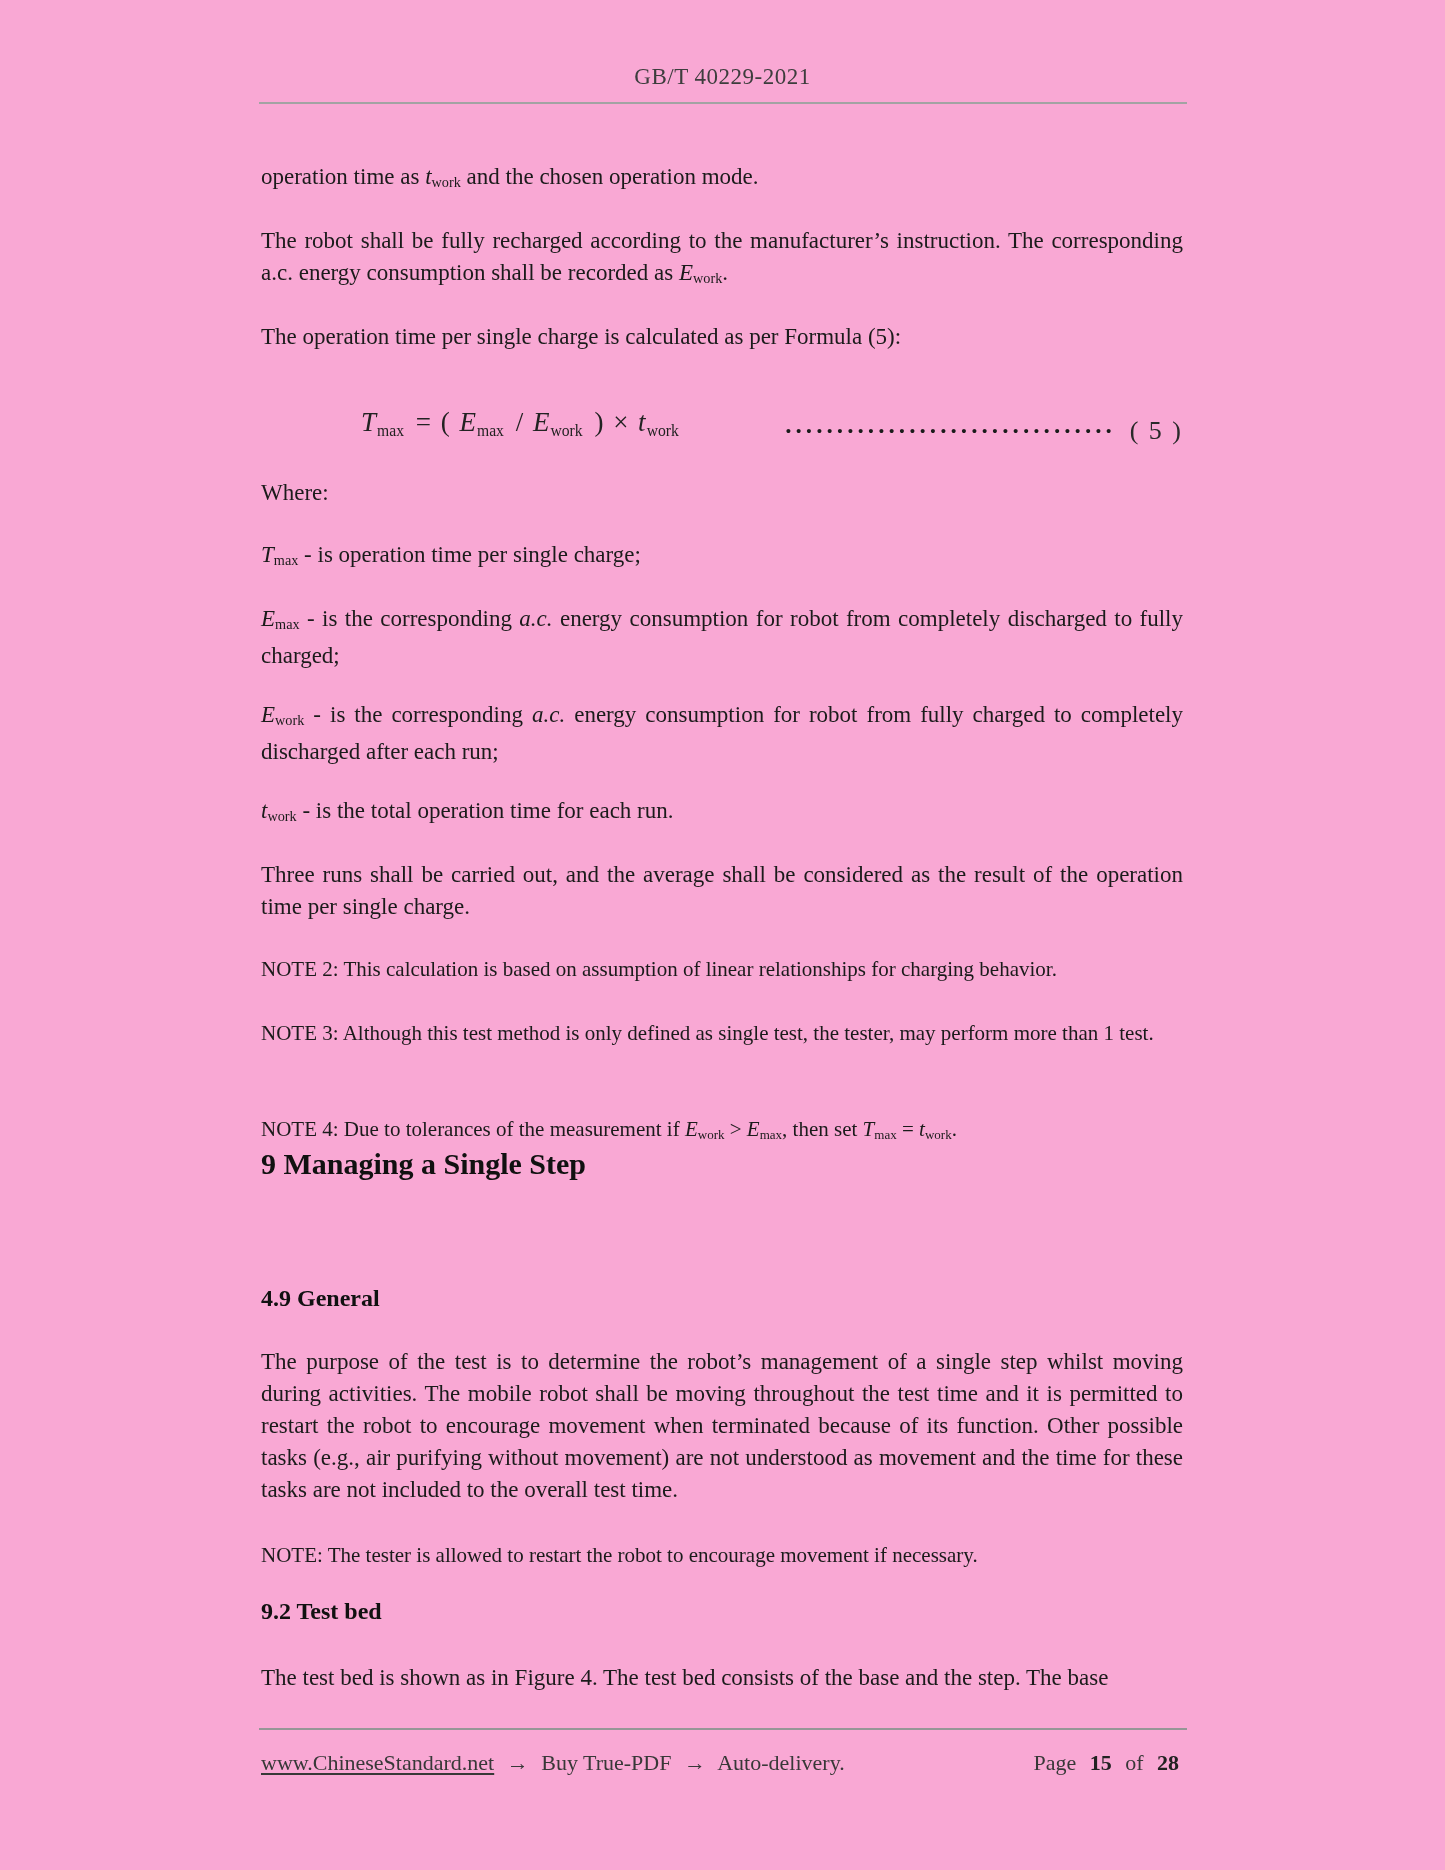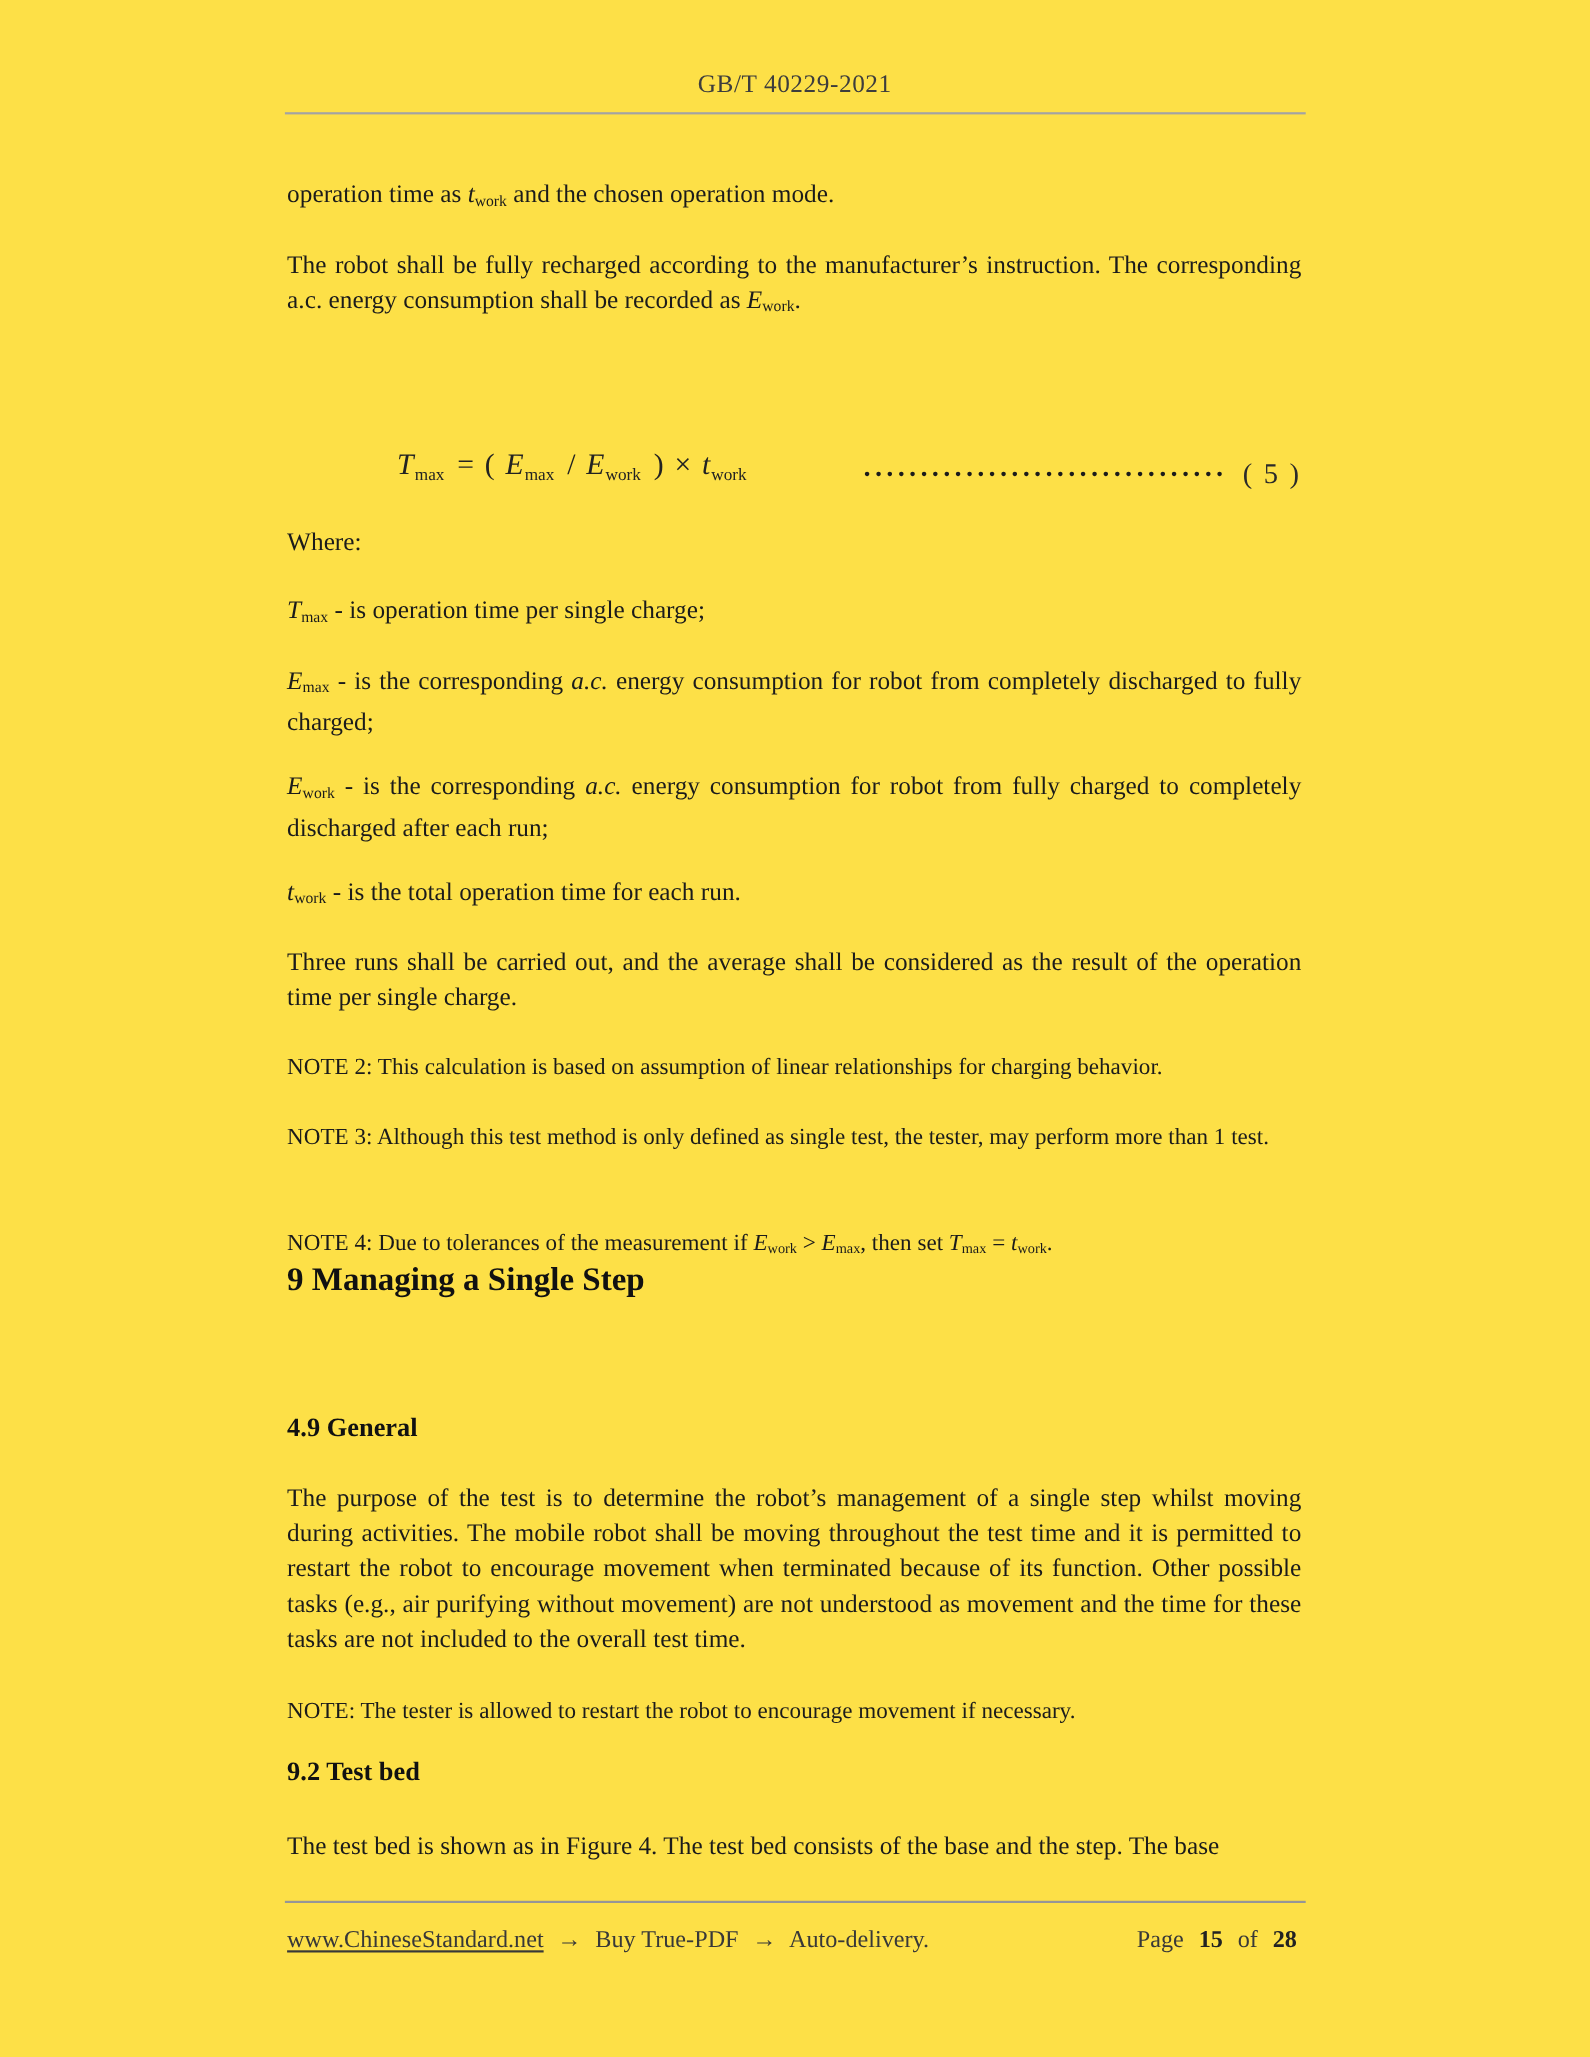--- a/index.html
+++ b/index.html
@@ -1,20 +1,20 @@
 <!DOCTYPE html>
 <html><head>
 <meta charset="utf-8">
 <style>
   html, body { margin: 0; padding: 0; background: #ffffff; }
   .page {
     position: relative;
     width: 1445px;
     height: 1870px;
-    background: #fde047;
+    background: #f9a8d4;
     font-family: "Liberation Serif", "DejaVu Serif", serif;
     color: #1b1b1b;
     overflow: hidden;
   }
   .abs { position: absolute; left: 261px; width: 922px; }
   .header-title {
     position: absolute; left: 0; top: 62px; width: 1445px;
     text-align: center; font-size: 23px; line-height: 30px; color: #3d3d3d;
     letter-spacing: 0.5px;
   }
@@ -68,20 +68,21 @@
 
 <div class="page">
 
   <div class="header-title">GB/T 40229-2021</div>
   <div class="rule rule-top"></div>
 
   <p class="body abs" style="top:225px"><span>The robot shall be fully recharged according to the manufacturer’s instruction. The corresponding a.c. energy consumption shall be recorded as </span><span class="it">E</span><span class="sb">work</span><span>.</span></p>
 
   <p class="body abs" style="top:161px"><span>operation time as </span><span class="it">t</span><span class="sb">work</span><span> and the chosen operation mode.</span></p>
 
+  <p class="body abs" style="top:321px">The operation time per single charge is calculated as per Formula (5):</p>
 
   <div class="formula abs" style="top:402px">
     <span class="formula-eq"><span class="it">T</span><span class="sb">max</span><span> = ( </span><span class="it">E</span><span class="sb">max</span><span> / </span><span class="it">E</span><span class="sb">work</span><span> ) × </span><span class="it">t</span><span class="sb">work</span></span>
     <span class="formula-right">
       <span class="formula-dots">································</span>
       <span class="formula-num">( 5 )</span>
     </span>
   </div>
 
   <p class="body abs" style="top:477px">Where:</p>

